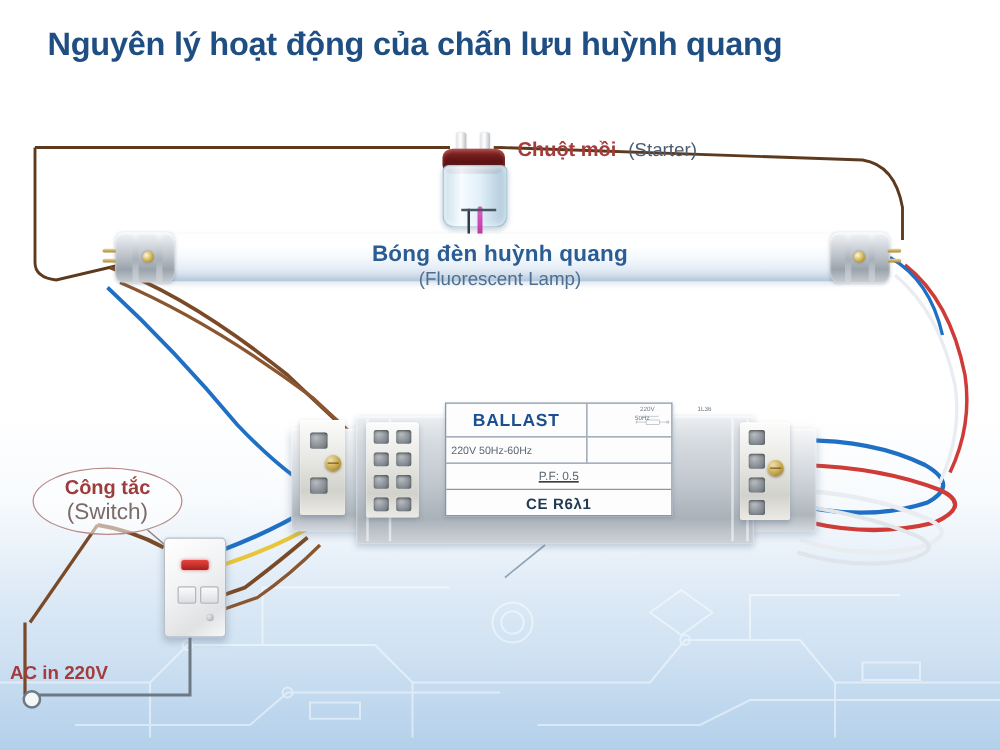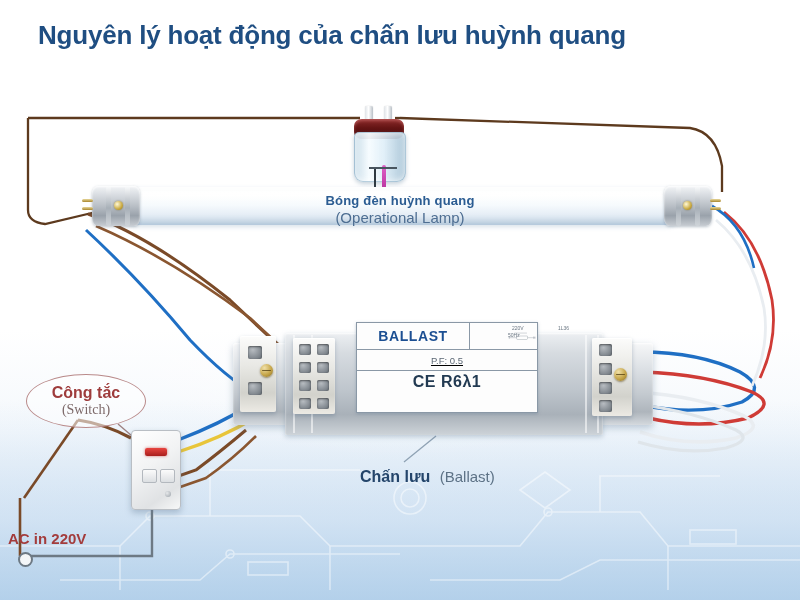--- a/index.html
+++ b/index.html
@@ -42,21 +42,21 @@
     box-shadow:inset 0 1px 2px rgba(255,255,255,.9),0 1px 3px rgba(90,110,130,.4);}
   .cap-ring{position:absolute;top:3px;width:5px;height:40px;
     background:linear-gradient(180deg,#fbfcfd,#a8b0b8 55%,#cfd4d9);border-radius:2px;}
   .cap-dot{position:absolute;top:18px;width:9px;height:9px;border-radius:50%;
     background:radial-gradient(circle at 35% 35%,#fff9d8,#c9a93f 60%,#8a6f1d);
     box-shadow:0 0 2px rgba(90,70,10,.6);}
   .cap-pin{position:absolute;width:11px;height:3px;border-radius:2px;
     background:linear-gradient(180deg,#e8d79a,#a8862e);}
 
   .lamp-label{position:absolute;left:230px;top:193px;width:340px;text-align:center;}
-  .lamp-label .l1{font-size:13px;font-weight:bold;color:#2b5c92;letter-spacing:.2px;}
+  .lamp-label .l1{font-size:18px;font-weight:bold;color:#2b5c92;letter-spacing:.2px;}
   .lamp-label .l2{font-size:15px;color:#4e6e92;margin-top:1px;}
 
   
   .starter{position:absolute;left:349px;top:106px;width:60px;height:76px;}
   .st-pin{position:absolute;top:0;width:8px;height:17px;border-radius:2px;
     background:linear-gradient(90deg,#dfe3e7,#ffffff 45%,#b9c0c7);box-shadow:0 0 1px rgba(0,0,0,.3);}
   .st-cap{position:absolute;left:5px;top:13px;width:50px;height:20px;border-radius:8px/7px;
     background:linear-gradient(180deg,#8e2b2b 0%,#631414 45%,#4a0d0d 100%);
     box-shadow:inset 0 2px 3px rgba(255,160,160,.35);}
   .st-body{position:absolute;left:5px;top:26px;width:50px;height:48px;border-radius:5px 5px 9px 9px;
@@ -86,21 +86,21 @@
 
   .bl-label{position:absolute;left:356px;top:322px;width:180px;height:89px;
     background:#fdfdfd;border:1px solid #8a98a6;box-shadow:0 1px 3px rgba(90,115,140,.35);}
   .bl-row{display:flex;border-bottom:1px solid #8a98a6;gap:36px;}
   .bl-row:last-child{border-bottom:none;}
   .bl-cell{padding:2px 4px;border-right:1px solid #8a98a6;display:flex;align-items:center;}
   .bl-cell:last-child{border-right:none;}
   .bl-brand{font-size:14px;font-weight:bold;color:#1c4f92;letter-spacing:.6px;}
   .bl-sm{font-size:8.5px;color:#5b6774;white-space:nowrap;}
   .bl-sm b{color:#1b3c63;}
-  .bl-ce{font-size:16px;font-weight:bold;color:#223a52;letter-spacing:.5px;}
+  .bl-ce{font-size:12px;font-weight:bold;color:#223a52;letter-spacing:.5px;}
   .mini-schem{position:relative;width:100%;height:100%;}
   .mini-txt{position:absolute;font-size:5px;color:#6a7682;white-space:nowrap;}
 
   .term-blk{position:absolute;border-radius:2px;
     background:linear-gradient(180deg,#fcfcfb 0%,#e8e8e4 40%,#d2d2cc 75%,#eceae4 100%);
     box-shadow:0 2px 4px rgba(100,120,140,.4),inset 0 1px 1px rgba(255,255,255,.9);}
   .term-hole{position:absolute;border-radius:2px;
     background:radial-gradient(ellipse at 35% 30%,#b7bcc1,#7e858c 70%,#5d646b);
     box-shadow:inset 0 1px 2px rgba(0,0,0,.45);}
   .screw{position:absolute;border-radius:50%;
@@ -122,21 +122,21 @@
   .sw-rock{position:absolute;top:38px;width:13px;height:12px;border-radius:2px;
     background:linear-gradient(180deg,#fbfbfb,#dcdfe2);border:1px solid #b3b8be;}
   .sw-scr{position:absolute;left:33px;top:60px;width:6px;height:6px;border-radius:50%;
     background:radial-gradient(circle at 35% 35%,#e7e9eb,#9aa1a8);}
 
   .switch-label{position:absolute;left:26px;top:374px;width:118px;height:52px;
     border:1.6px solid #b98a8a;border-radius:50%;
     display:flex;flex-direction:column;align-items:center;justify-content:center;
     background:rgba(255,255,255,.55);}
   .switch-label .vn{font-size:16px;font-weight:bold;color:#9e3c3c;line-height:1.05;text-align:center;}
-  .switch-label .en{font-size:14px;color:#7d6a6a;line-height:1.1;font-family:Liberation Serif, serif;}
+  .switch-label .en{font-size:18px;color:#7d6a6a;line-height:1.1;}
 
   
   .ac-label{position:absolute;left:8px;top:530px;font-size:15px;font-weight:bold;color:#a33c3c;white-space:nowrap;}
   .ac-term{position:absolute;left:18px;top:552px;width:11px;height:11px;border-radius:50%;
     background:#f4f6f8;border:2px solid #6d7984;}
 </style>
 </head>
 <body>
 
 <div id="stage">
@@ -209,20 +209,24 @@
   <div class="starter">
     <div class="st-pin" style="left:16px"></div>
     <div class="st-pin" style="left:35px"></div>
     <div class="st-cap"></div>
     <div class="st-body">
       <div class="st-fil"></div>
       <div class="st-bim"></div>
       <div class="st-bar"></div>
     </div>
   </div>
+  <div class="starter-label">
+    <span class="vn">Chuột mồi</span>
+    <span class="en">(Starter)</span>
+  </div>
 
   <div class="lamp">
     <div class="lamp-tube"></div>
     <div class="lamp-gloss"></div>
 
     <div class="cap" style="left:0">
       <div class="cap-body"></div>
       <div class="cap-ring" style="left:14px"></div>
       <div class="cap-ring" style="left:33px"></div>
       <div class="cap-dot" style="left:22px"></div>
@@ -235,21 +239,21 @@
       <div class="cap-ring" style="left:12px"></div>
       <div class="cap-ring" style="left:31px"></div>
       <div class="cap-dot" style="left:19px"></div>
       <div class="cap-pin" style="left:46px;top:16px"></div>
       <div class="cap-pin" style="left:46px;top:24px"></div>
     </div>
   </div>
 
   <div class="lamp-label">
     <div class="l1">Bóng đèn huỳnh quang</div>
-    <div class="l2">(Operational Lamp)</div>
+    <div class="l2">(Fluorescent Lamp)</div>
   </div>
 
   <div class="ballast-body">
     <div class="bl-plate"></div>
     <div class="bl-core"></div>
     <div class="bl-fin" style="left:60px"></div>
     <div class="bl-fin" style="left:78px"></div>
     <div class="bl-fin" style="left:352px"></div>
     <div class="bl-fin" style="left:364px"></div>
   </div>
@@ -297,35 +301,37 @@
               <line x1="52" y1="17" x2="70" y2="17"></line>
               <line x1="8" y1="14" x2="8" y2="20"></line>
               <line x1="66" y1="14" x2="66" y2="20"></line>
               <line x1="69" y1="14" x2="69" y2="20"></line>
             </g>
           </svg>
         </div>
       </div>
     </div>
     <div class="bl-row" style="height:20px;">
+      <div class="bl-cell" style="width:104px;">
+        <span class="bl-sm">220V 50Hz-60Hz</span>
+      </div>
+      <div class="bl-cell" style="flex:1;"></div>
+    </div>
+    <div class="bl-row" style="height:20px;">
       <div class="bl-cell" style="flex:1;justify-content:center;text-decoration:underline;">
         <span class="bl-sm" style="font-size:9.5px;">P.F: 0.5</span>
       </div>
     </div>
     <div class="bl-row" style="height:21px;">
       <div class="bl-cell" style="flex:1;justify-content:center;">
         <span class="bl-ce">CE R6λ1</span>
       </div>
     </div>
   </div>
 
-  <div class="ballast-cap">
-    <span class="vn">Chấn lưu</span>
-    <span class="en">(Ballast)</span>
-  </div>
 
   <div class="switch">
     <div class="sw-led"></div>
     <div class="sw-rock" style="left:10px"></div>
     <div class="sw-rock" style="left:28px"></div>
     <div class="sw-scr"></div>
   </div>
 
   <div class="switch-label">
     <span class="vn">Công tắc</span>

